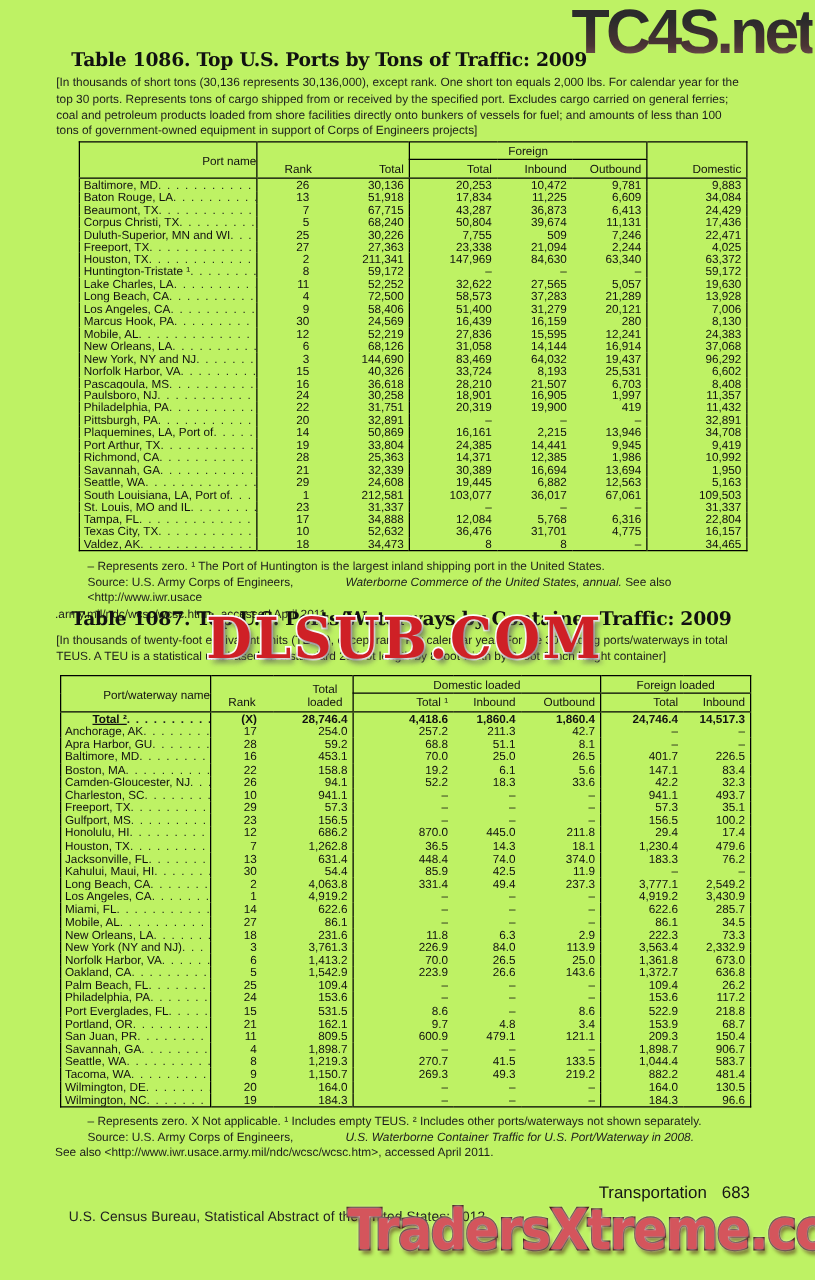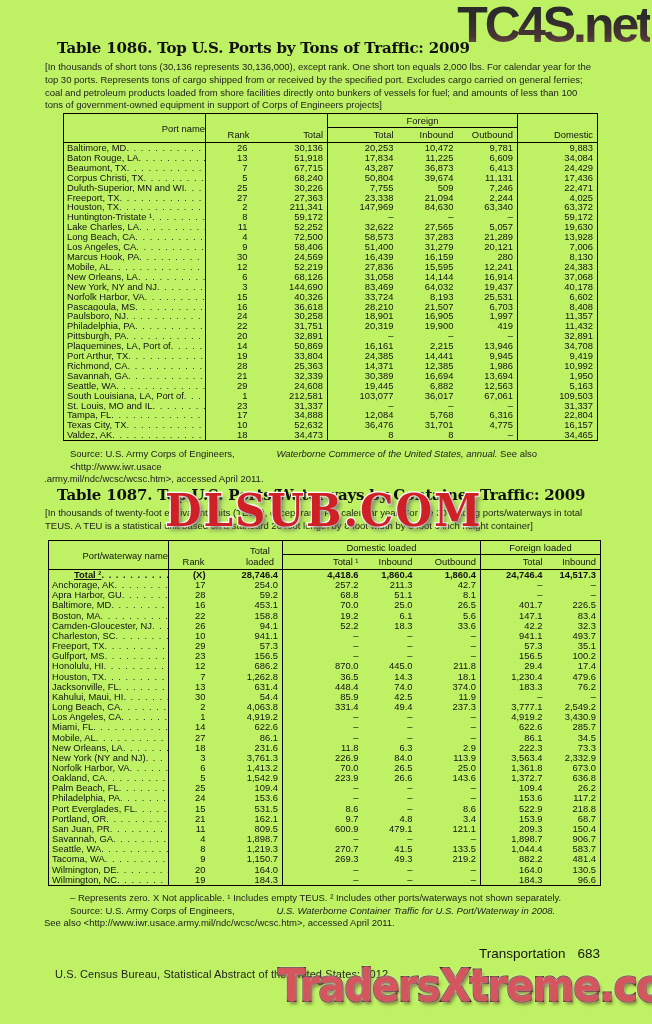--- a/index.html
+++ b/index.html
@@ -270,21 +270,21 @@
         <tr>
           <td class="name-cell">
             <span class="nm">New York, NY and NJ</span>
             <span class="leader"></span>
           </td>
           <td class="num-cell">3</td>
           <td class="num-cell">144,690</td>
           <td class="num-cell">83,469</td>
           <td class="num-cell">64,032</td>
           <td class="num-cell">19,437</td>
-          <td class="num-cell">40,178</td>
+          <td class="num-cell">96,292</td>
         </tr>
         <tr>
           <td class="name-cell">
             <span class="nm">Norfolk Harbor, VA</span>
             <span class="leader"></span>
           </td>
           <td class="num-cell">15</td>
           <td class="num-cell">40,326</td>
           <td class="num-cell">33,724</td>
           <td class="num-cell">8,193</td>
@@ -456,20 +456,21 @@
           <td class="num-cell">34,473</td>
           <td class="num-cell">8</td>
           <td class="num-cell">8</td>
           <td class="num-cell">–</td>
           <td class="num-cell">34,465</td>
         </tr>
       </tbody>
   </table>
 
   <div class="notes" style="top:448px;">
+    <span class="ind">– Represents zero. ¹ The Port of Huntington is the largest inland shipping port in the United States.</span>
     <span class="ind"><span>Source: U.S. Army Corps of Engineers, </span><span class="it">Waterborne Commerce of the United States, annual.</span><span> See also &lt;http://www.iwr.usace</span></span>
     <span>.army.mil/ndc/wcsc/wcsc.htm&gt;, accessed April 2011.</span>
   </div>
 
   <div class="tbl-title" style="top:486px;">Table 1087. Top U.S. Ports/Waterways by Container Traffic: 2009</div>
   <div class="wm-mid">DLSUB.COM</div>
 
   <div class="intro" style="top:507px;">[In thousands of twenty-foot equivalent units (TEUS), except rank. For calendar year. For the 30 leading ports/waterways in total TEUS. A TEU is a statistical unit based on a standard 20 foot length by 8 foot width by 8 foot 6 inch height container]</div>
 
   <table id="t1087" class="doc-table" style="top:540px;left:48px;width:552px;">

